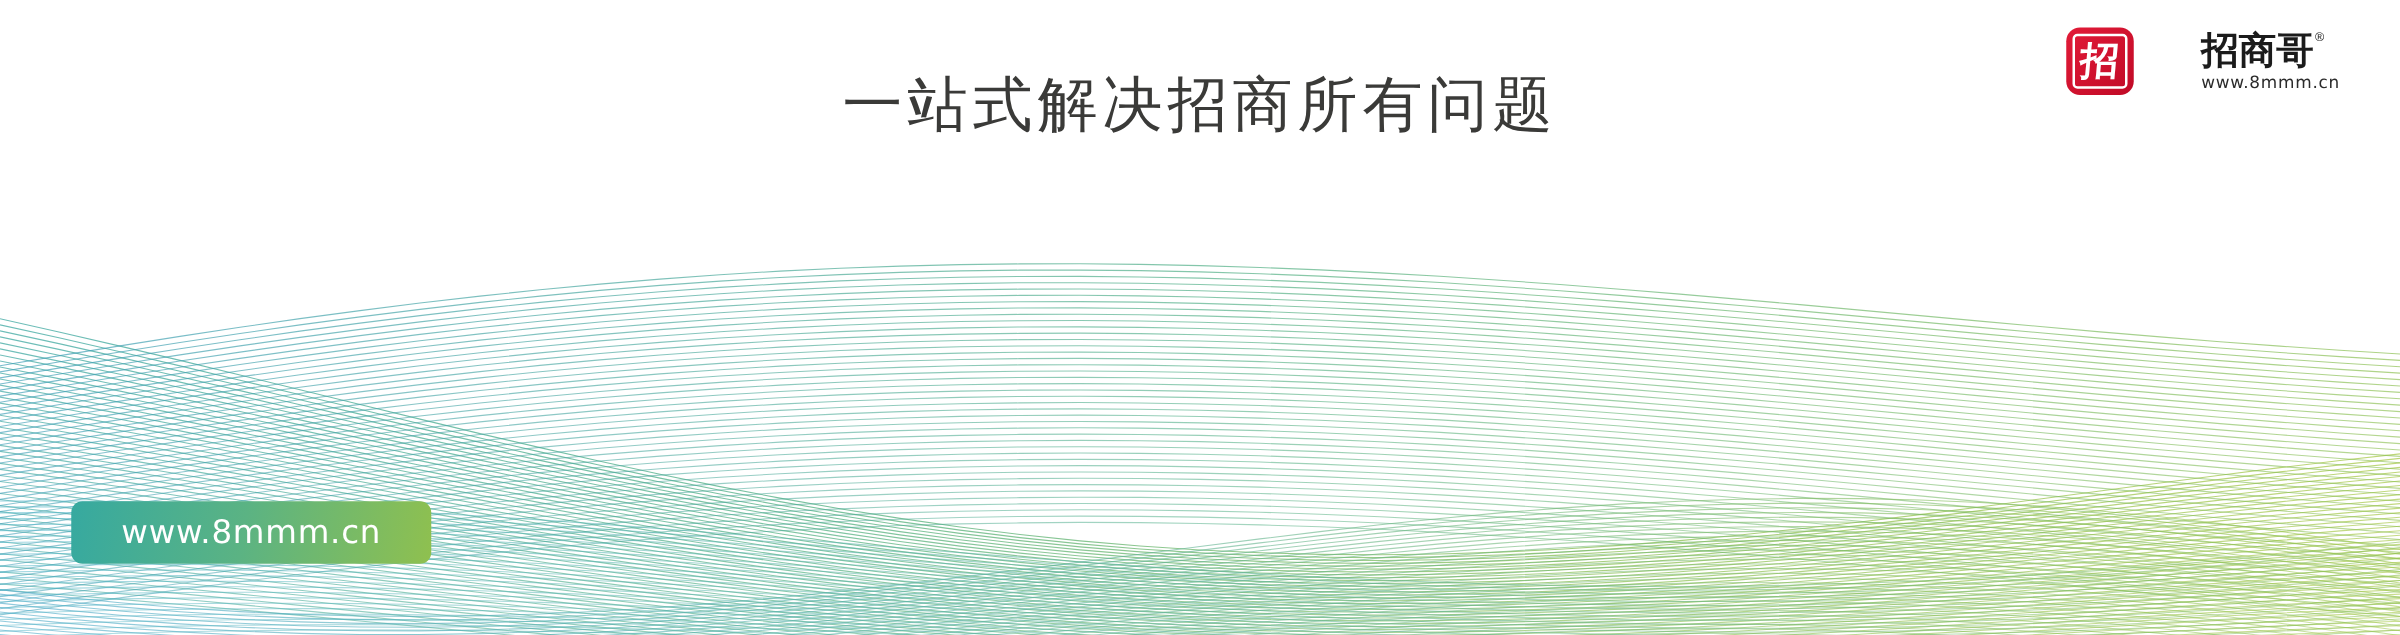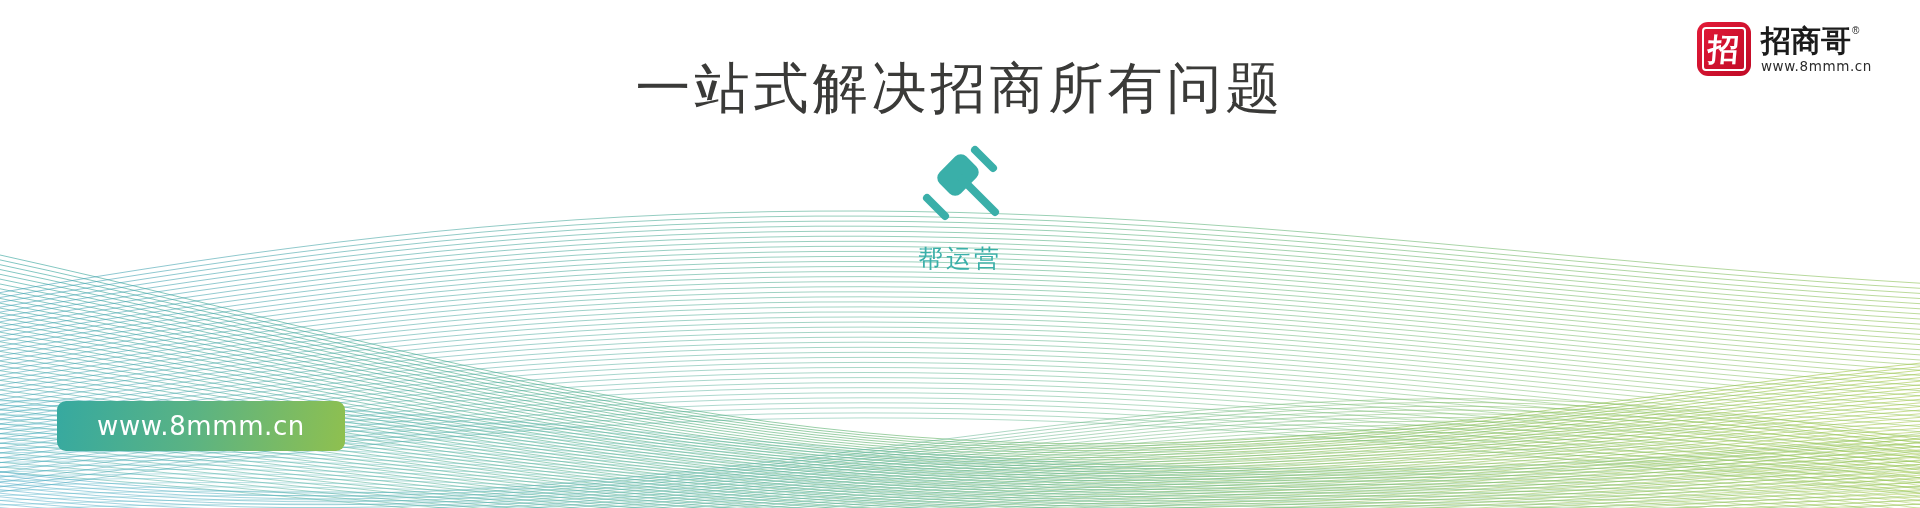--- a/index.html
+++ b/index.html
@@ -65,20 +65,21 @@
     font-family: "DejaVu Sans", "Liberation Sans", sans-serif;
     letter-spacing: 0;
     transform: skewX(-5deg);
     z-index: 2;
   }
   #logo-text {
     display: flex;
     flex-direction: column;
     justify-content: center;
     line-height: 1;
+    margin-left: 44px;
   }
   #logo-name-row {
     display: flex;
     align-items: flex-start;
   }
   #logo-name {
     font-size: 30px;
     font-weight: bold;
     color: #1b1b1b;
     letter-spacing: 0px;
@@ -99,21 +100,21 @@
     font-family: "DejaVu Sans", "Liberation Sans", sans-serif;
   }
 
   
   #headline {
     position: absolute;
     top: 56px;
     left: 0;
     width: 1920px;
     text-align: center;
-    font-size: 55px;
+    font-size: 48px;
     line-height: 1.18;
     color: #3a3a38;
     letter-spacing: 4px;
     font-weight: normal;
     font-family: "DejaVu Sans", "Liberation Sans", sans-serif;
     z-index: 6;
   }
 
   
   #features {
@@ -372,35 +373,20 @@
       <div id="logo-url">www.8mmm.cn</div>
     </div>
   </div>
 
   <div id="headline">一站式解决招商所有问题</div>
 
   <div id="features">
 
 
 
-    <div class="feature">
-      <div class="feature-icon">
-        <svg width="86" height="84" viewBox="0 0 86 84">
-          <g fill="#3aafa9" stroke="#3aafa9" stroke-width="2" stroke-linejoin="round">
-            <rect x="23" y="23" width="36" height="28" rx="7" transform="rotate(-45 41 37)"></rect>
-          </g>
-          <g stroke="#3aafa9" stroke-width="8" stroke-linecap="round" fill="none">
-            <path d="M58 12 L76 30"></path>
-            <path d="M10 60 L28 78"></path>
-            <path d="M45 41 L78 74"></path>
-          </g>
-        </svg>
-      </div>
-      <div class="feature-label">帮运营</div>
-    </div>
 
 
   </div>
 
   <div id="url-badge">
     <span id="url-badge-text">www.8mmm.cn</span>
   </div>
 
 </div>
 

